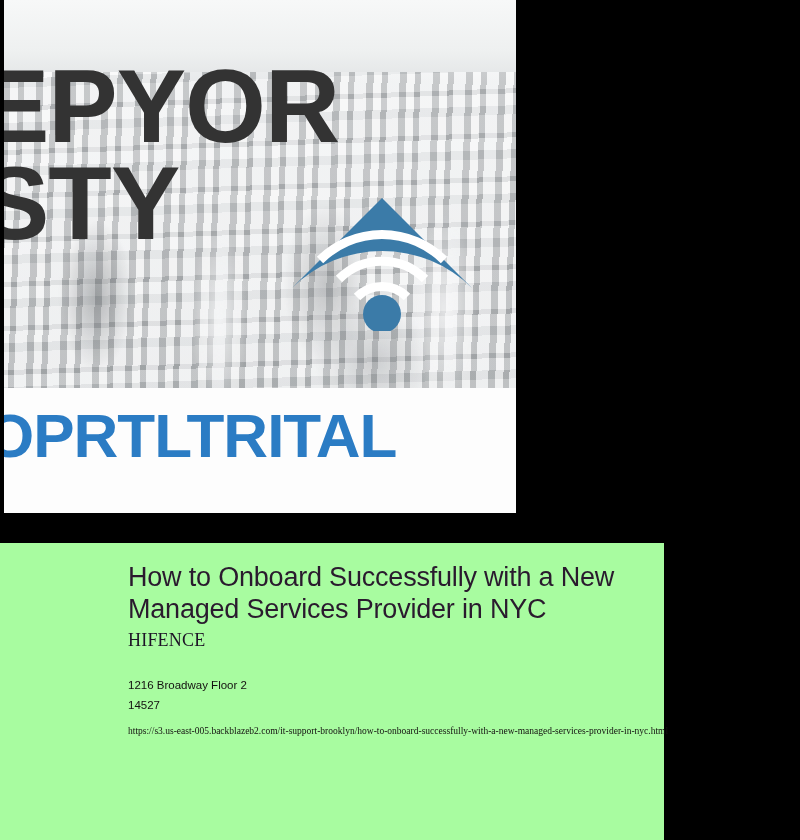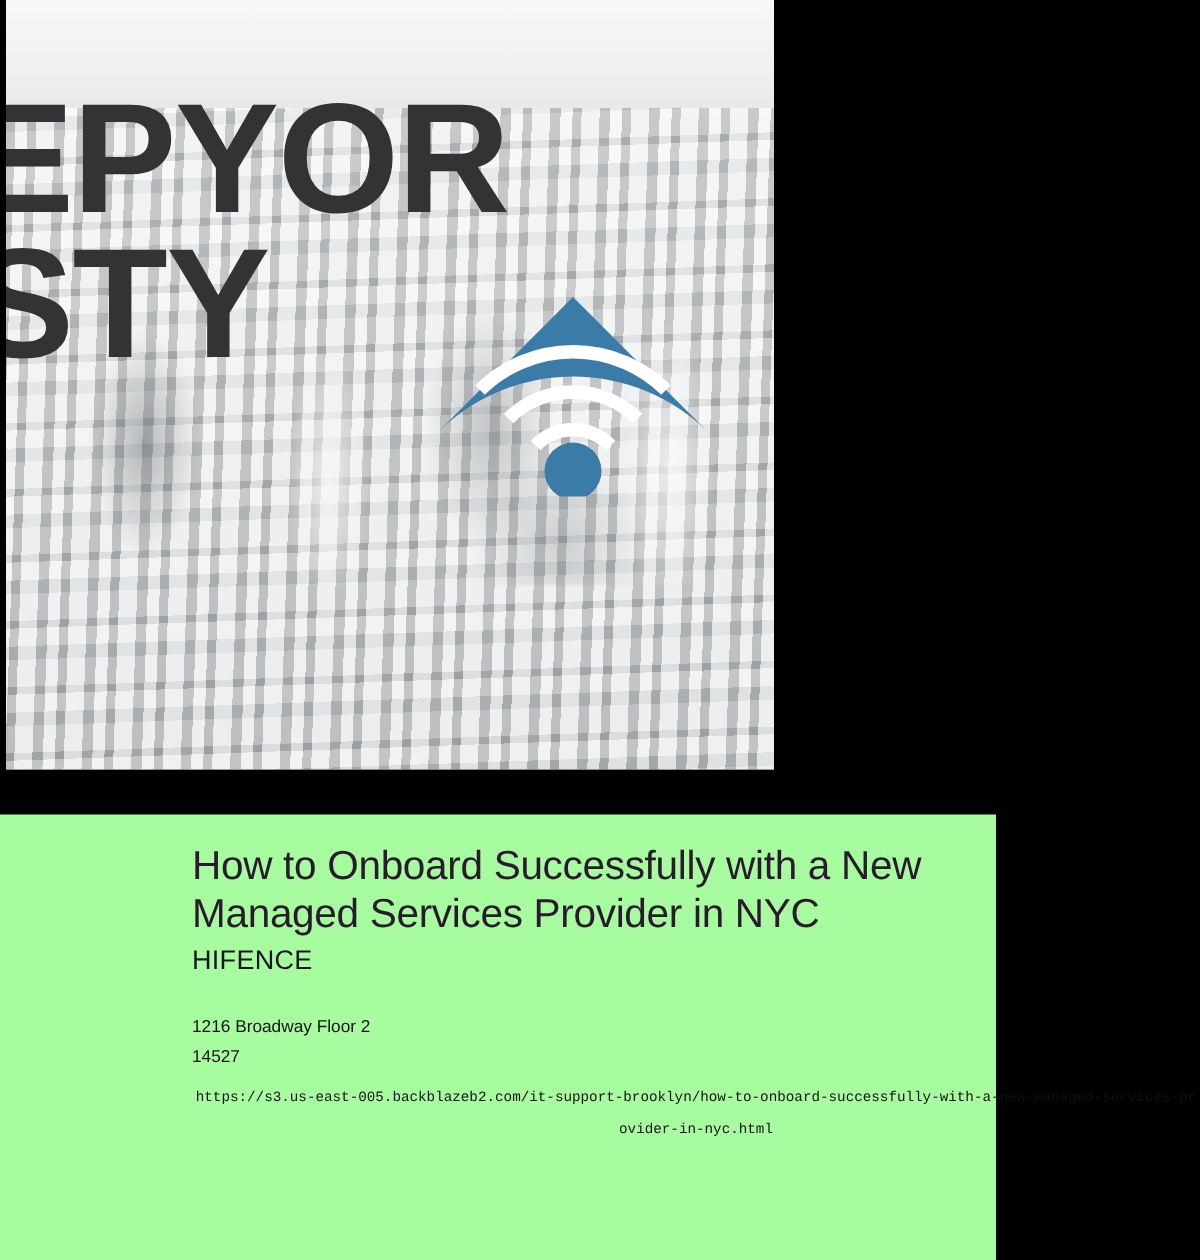--- a/index.html
+++ b/index.html
@@ -146,43 +146,42 @@
     font-family: "Liberation Sans", sans-serif;
     font-weight: 400;
     font-size: 27px;
     line-height: 1.17;
     max-width: 625px;
     letter-spacing: -0.2px;
   }
   .brand-name {
     margin: 5px 0 16px 0;
     color: #1d1326;
-    font-family: Liberation Sans, sans-serif;
+    font-family: Liberation Serif, serif;
     font-weight: 400;
     font-size: 18px;
     letter-spacing: 0.2px;
   }
   .contact-block {
     margin-top: 24px;
     color: #13100f;
     font-family: "Liberation Sans", sans-serif;
     font-size: 11.5px;
     line-height: 20px;
   }
   .contact-block div { white-space: nowrap; }
   .source-url {
     margin-top: 6px;
     color: #13100f;
-    font-family: Liberation Mono, monospace;
+    font-family: Liberation Serif, serif;
     font-size: 9.5px;
     line-height: 21px;
     width: 672px;
     word-break: break-all;
     overflow-wrap: anywhere;
-    text-align: center;
   }
 </style>
 </head>
 <body>
 
 <div id="page">
 
   <div class="hero-block">
     <div class="hero-photo"></div>
     <div class="hero-sky"></div>
@@ -199,20 +198,23 @@
         </g>
         <g fill="none" stroke="#ffffff" stroke-width="9">
           <path d="M33 74 A88 88 0 0 1 157 74"></path>
           <path d="M52 93 A61 61 0 0 1 138 93"></path>
           <path d="M70 111 A35 35 0 0 1 120 111"></path>
         </g>
         <circle cx="95" cy="128" r="19" fill="#3b7ba8"></circle>
       </svg>
     </div>
 
+    <div class="hero-strip">
+      <div class="hero-wordmark">OPRTLTRITAL</div>
+    </div>
   </div>
 
   <div class="content-card">
     <div class="content-inner">
 
       <h1 class="article-title">How to Onboard Successfully with a New Managed Services Provider in NYC</h1>
 
       <div class="brand-name">HIFENCE</div>
 
       <div class="contact-block">

